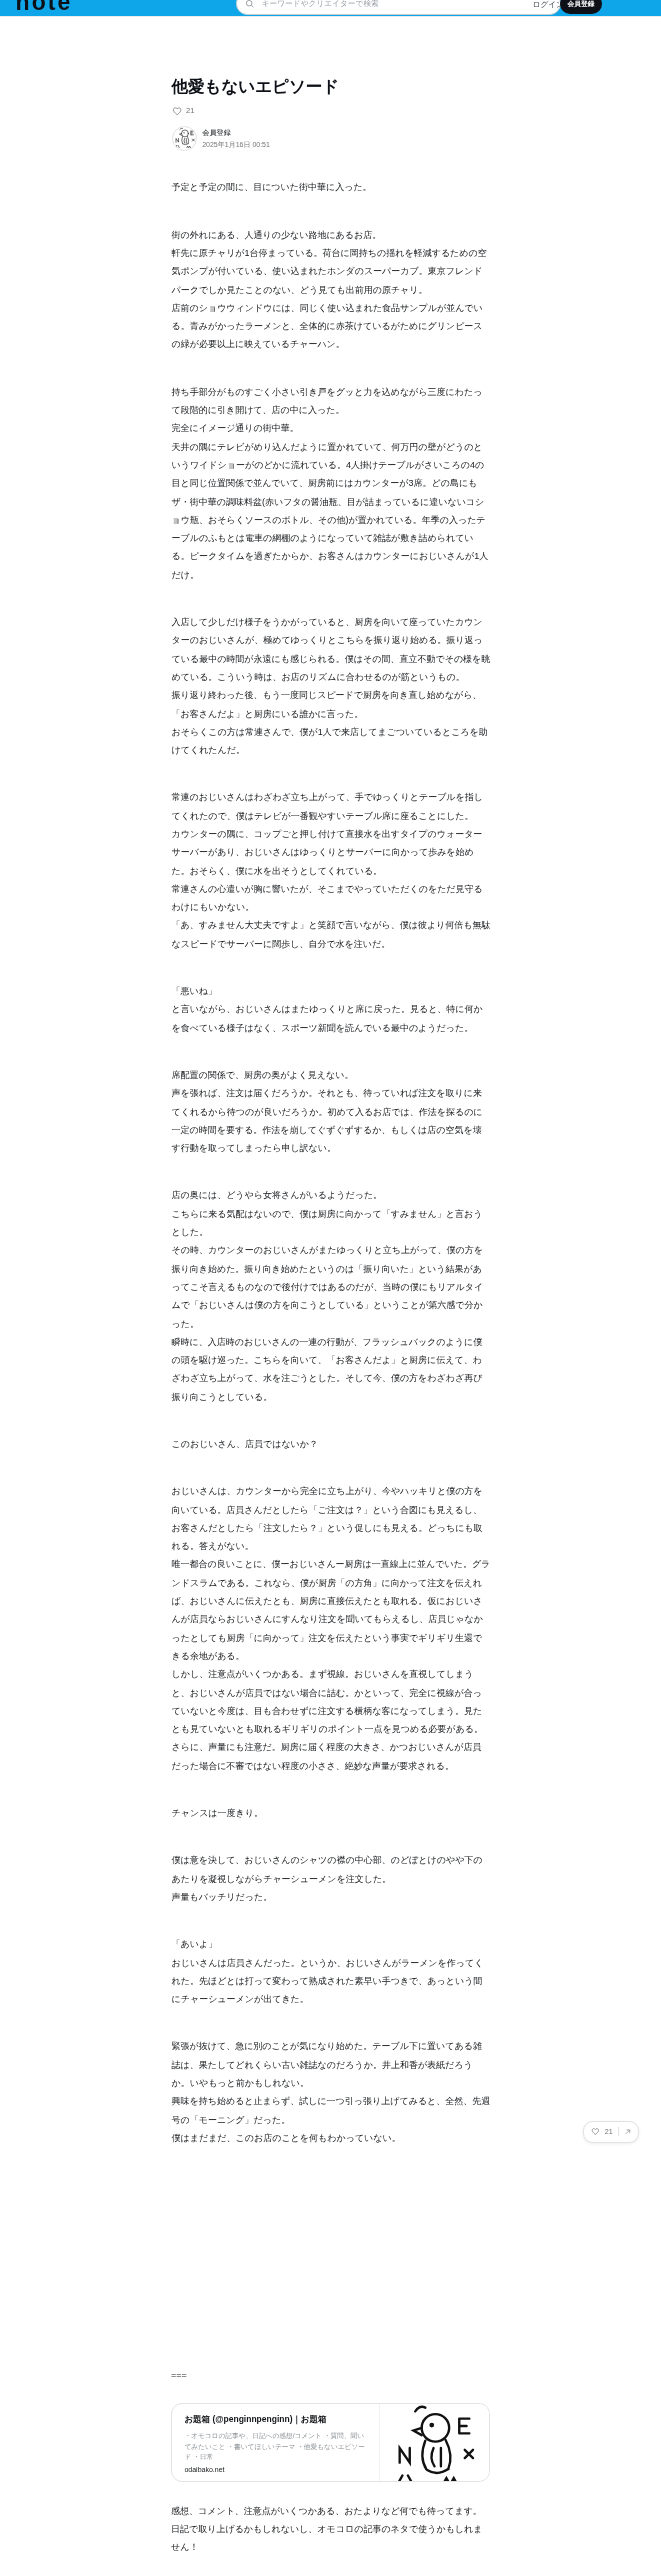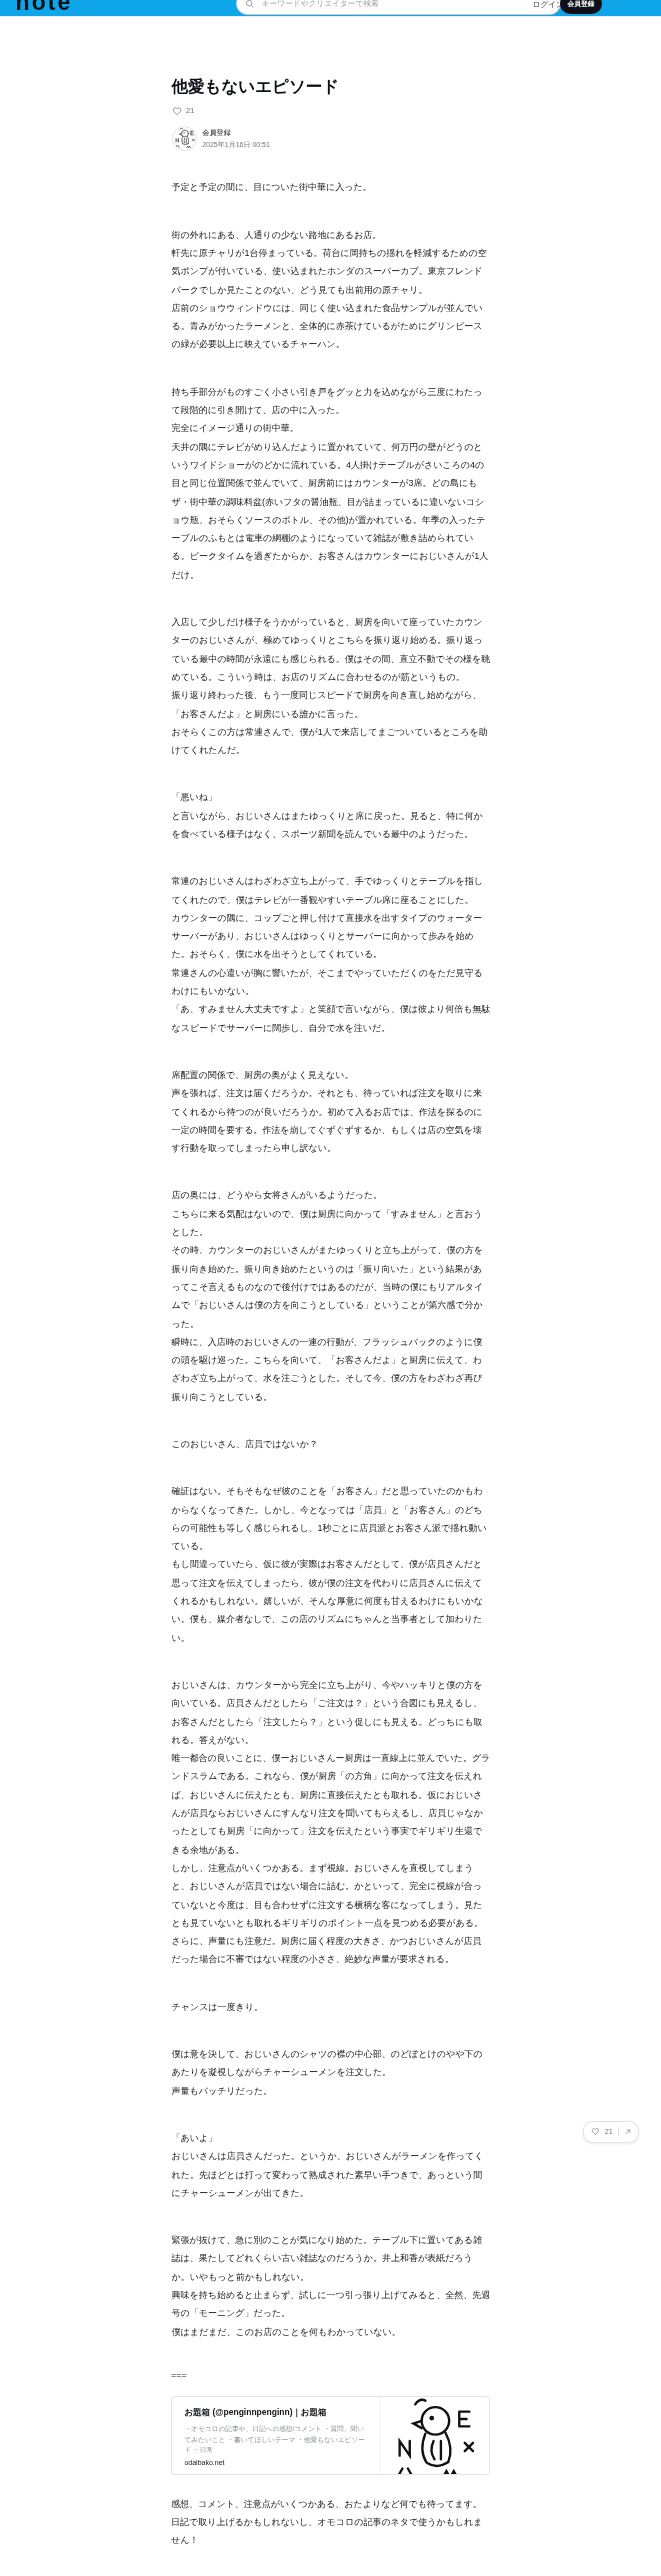--- a/index.html
+++ b/index.html
@@ -26,21 +26,21 @@
   .author-row{margin-top:10.3px;display:flex;gap:5.7px;align-items:center}
   .avatar-sm{width:23px;height:23px;border-radius:50%;border:0.5px solid #e3e3e3;overflow:hidden;background:#fff;flex:none}
   .author-name{font-size:7.2px;color:#14171a}
   .author-date{font-size:7px;color:#757575;margin-top:2.6px}
   .body{margin-top:27px;font-size:9px;line-height:18.3px;color:#14171a}
   .body p{margin:29px 0 0;white-space:pre-line}
   .body p:first-child{margin-top:0}
   
   .lower1{position:absolute;left:171px;top:2370px;width:319px}
   .separator{font-size:9px;color:#14171a}
-  .embed-card{margin-top:16px;height:77px;border:0.5px solid #e3e3e3;border-radius:3px;display:flex;overflow:hidden;background:#fff;cursor:pointer}
+  .embed-card{margin-top:23px;height:77px;border:0.5px solid #e3e3e3;border-radius:11px;display:flex;overflow:hidden;background:#fff;cursor:pointer}
   .embed-text{flex:1;padding:10.3px 8.2px 8.2px 12.4px;display:flex;flex-direction:column;min-width:0}
   .embed-title{font-size:8.5px;font-weight:700;color:#14171a}
   .embed-desc{margin-top:4.6px;font-size:6.7px;color:#8a9196;line-height:1.6}
   .embed-domain{margin-top:auto;font-size:7px;color:#14171a}
   .embed-thumb{width:109px;height:77px;flex:none;background:#fff;border-left:0.5px solid #f2f2f2}
   .closing{margin-top:19.6px;font-size:9px;line-height:18.3px;white-space:pre-line}
   .float-widget{position:absolute;left:583px;top:2121px;height:19.6px;display:flex;align-items:center;gap:5.2px;
     border:0.5px solid #e2e2e2;border-radius:9.8px;background:#fff;box-shadow:0 1px 3.1px rgba(0,0,0,.08);
     padding:0 6.7px;color:#757575;font-size:7.2px}
   .fw-divider{width:0.5px;height:9.3px;background:#e2e2e2}
@@ -113,35 +113,33 @@
   <p>予定と予定の間に、目についた街中華に入った。</p>
       <p>街の外れにある、人通りの少ない路地にあるお店。
 軒先に原チャリが1台停まっている。荷台に岡持ちの揺れを軽減するための空気ポンプが付いている、使い込まれたホンダのスーパーカブ。東京フレンドパークでしか見たことのない、どう見ても出前用の原チャリ。
 店前のショウウィンドウには、同じく使い込まれた食品サンプルが並んでいる。青みがかったラーメンと、全体的に赤茶けているがためにグリンピースの緑が必要以上に映えているチャーハン。</p>
       <p>持ち手部分がものすごく小さい引き戸をグッと力を込めながら三度にわたって段階的に引き開けて、店の中に入った。
 完全にイメージ通りの街中華。
 天井の隅にテレビがめり込んだように置かれていて、何万円の壁がどうのというワイドショーがのどかに流れている。4人掛けテーブルがさいころの4の目と同じ位置関係で並んでいて、厨房前にはカウンターが3席。どの島にもザ・街中華の調味料盆(赤いフタの醤油瓶、目が詰まっているに違いないコショウ瓶、おそらくソースのボトル、その他)が置かれている。年季の入ったテーブルのふもとは電車の網棚のようになっていて雑誌が敷き詰められている。ピークタイムを過ぎたからか、お客さんはカウンターにおじいさんが1人だけ。</p>
       <p>入店して少しだけ様子をうかがっていると、厨房を向いて座っていたカウンターのおじいさんが、極めてゆっくりとこちらを振り返り始める。振り返っている最中の時間が永遠にも感じられる。僕はその間、直立不動でその様を眺めている。こういう時は、お店のリズムに合わせるのが筋というもの。
 振り返り終わった後、もう一度同じスピードで厨房を向き直し始めながら、「お客さんだよ」と厨房にいる誰かに言った。
 おそらくこの方は常連さんで、僕が1人で来店してまごついているところを助けてくれたんだ。</p>
-      <p>「悪いね」
-と言いながら、おじいさんはまたゆっくりと席に戻った。見ると、特に何かを食べている様子はなく、スポーツ新聞を読んでいる最中のようだった。</p>
       <p>常連のおじいさんはわざわざ立ち上がって、手でゆっくりとテーブルを指してくれたので、僕はテレビが一番観やすいテーブル席に座ることにした。
 カウンターの隅に、コップごと押し付けて直接水を出すタイプのウォーターサーバーがあり、おじいさんはゆっくりとサーバーに向かって歩みを始めた。おそらく、僕に水を出そうとしてくれている。
 常連さんの心遣いが胸に響いたが、そこまでやっていただくのをただ見守るわけにもいかない。
 「あ、すみません大丈夫ですよ」と笑顔で言いながら、僕は彼より何倍も無駄なスピードでサーバーに闊歩し、自分で水を注いだ。</p>
+      <p>「悪いね」
+と言いながら、おじいさんはまたゆっくりと席に戻った。見ると、特に何かを食べている様子はなく、スポーツ新聞を読んでいる最中のようだった。</p>
       <p>席配置の関係で、厨房の奥がよく見えない。
 声を張れば、注文は届くだろうか。それとも、待っていれば注文を取りに来てくれるから待つのが良いだろうか。初めて入るお店では、作法を探るのに一定の時間を要する。作法を崩してぐずぐずするか、もしくは店の空気を壊す行動を取ってしまったら申し訳ない。</p>
       <p>店の奥には、どうやら女将さんがいるようだった。
 こちらに来る気配はないので、僕は厨房に向かって「すみません」と言おうとした。
 その時、カウンターのおじいさんがまたゆっくりと立ち上がって、僕の方を振り向き始めた。振り向き始めたというのは「振り向いた」という結果があってこそ言えるものなので後付けではあるのだが、当時の僕にもリアルタイムで「おじいさんは僕の方を向こうとしている」ということが第六感で分かった。
 瞬時に、入店時のおじいさんの一連の行動が、フラッシュバックのように僕の頭を駆け巡った。こちらを向いて、「お客さんだよ」と厨房に伝えて、わざわざ立ち上がって、水を注ごうとした。そして今、僕の方をわざわざ再び振り向こうとしている。</p>
       <p>このおじいさん、店員ではないか？</p>
-      <p>確証はない。そもそもなぜ彼のことを「お客さん」だと思っていたのかもわからなくなってきた。しかし、今となっては「店員」と「お客さん」のどちらの可能性も等しく感じられるし、1秒ごとに店員派とお客さん派で揺れ動いている。
-もし間違っていたら、仮に彼が実際はお客さんだとして、僕が店員さんだと思って注文を伝えてしまったら、彼が僕の注文を代わりに店員さんに伝えてくれるかもしれない。嬉しいが、そんな厚意に何度も甘えるわけにもいかない。僕も、媒介者なしで、この店のリズムにちゃんと当事者として加わりたい。</p>
       <p>おじいさんは、カウンターから完全に立ち上がり、今やハッキリと僕の方を向いている。店員さんだとしたら「ご注文は？」という合図にも見えるし、お客さんだとしたら「注文したら？」という促しにも見える。どっちにも取れる。答えがない。
 唯一都合の良いことに、僕ーおじいさんー厨房は一直線上に並んでいた。グランドスラムである。これなら、僕が厨房「の方角」に向かって注文を伝えれば、おじいさんに伝えたとも、厨房に直接伝えたとも取れる。仮におじいさんが店員ならおじいさんにすんなり注文を聞いてもらえるし、店員じゃなかったとしても厨房「に向かって」注文を伝えたという事実でギリギリ生還できる余地がある。
 しかし、注意点がいくつかある。まず視線。おじいさんを直視してしまうと、おじいさんが店員ではない場合に詰む。かといって、完全に視線が合っていないと今度は、目も合わせずに注文する横柄な客になってしまう。見たとも見ていないとも取れるギリギリのポイント一点を見つめる必要がある。
 さらに、声量にも注意だ。厨房に届く程度の大きさ、かつおじいさんが店員だった場合に不審ではない程度の小ささ、絶妙な声量が要求される。</p>
       <p>チャンスは一度きり。</p>
       <p>僕は意を決して、おじいさんのシャツの襟の中心部、のどぼとけのやや下のあたりを凝視しながらチャーシューメンを注文した。
 声量もバッチリだった。</p>
       <p>「あいよ」
 おじいさんは店員さんだった。というか、おじいさんがラーメンを作ってくれた。先ほどとは打って変わって熟成された素早い手つきで、あっという間にチャーシューメンが出てきた。</p>
       <p>緊張が抜けて、急に別のことが気になり始めた。テーブル下に置いてある雑誌は、果たしてどれくらい古い雑誌なのだろうか。井上和香が表紙だろうか。いやもっと前かもしれない。

